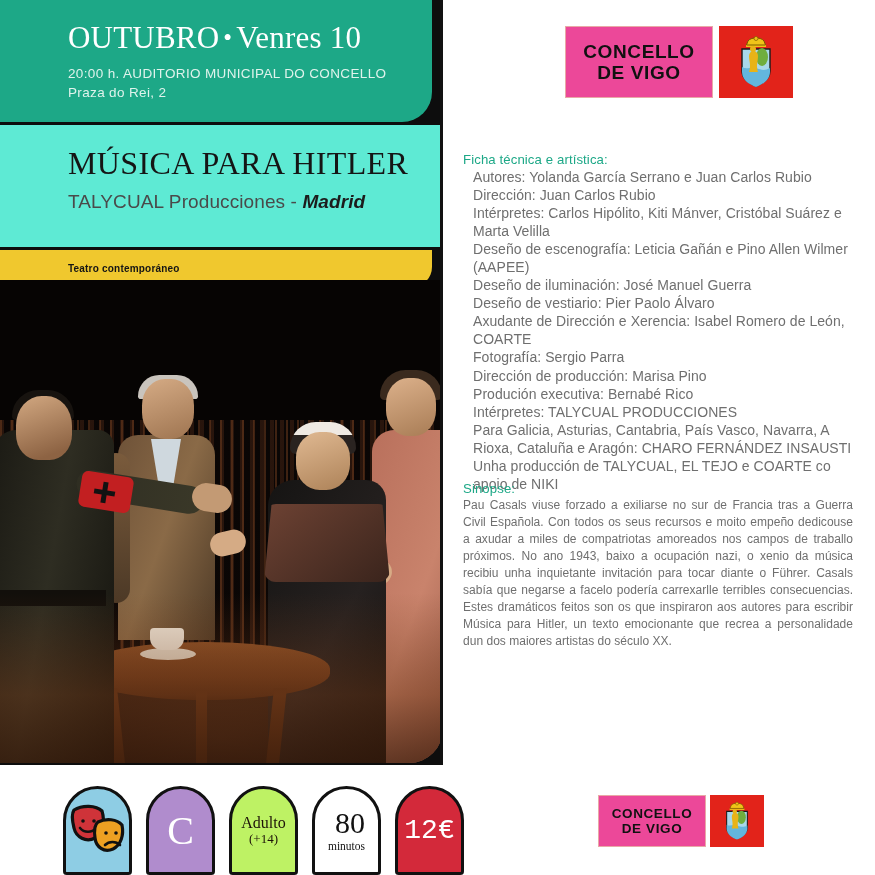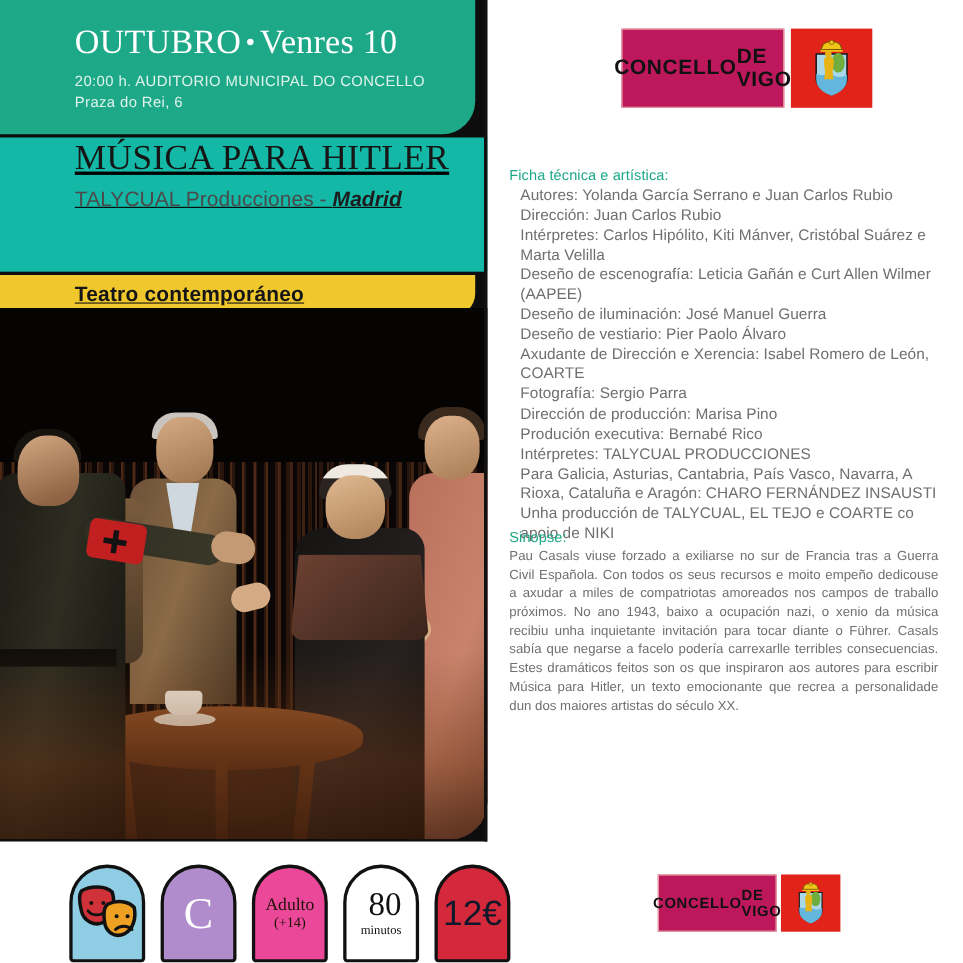--- a/index.html
+++ b/index.html
@@ -27,39 +27,39 @@
     font-size:31px;color:#ffffff;letter-spacing:.2px;
     white-space:nowrap;line-height:1.05;
   }
   .month-line .sep{font-size:25px;vertical-align:2px;padding:0 4px;}
   .venue{
     margin-top:9px;font-size:13.5px;color:#dff3ec;letter-spacing:.35px;
     line-height:1.45;white-space:nowrap;
   }
 
   .title-block{
-    position:absolute;left:0;top:125px;width:443px;height:122px;background:#14b8a6;
-    box-sizing:border-box;padding:0 0 0 68px;text-decoration:underline;
+    position:absolute;left:0;top:125px;width:443px;height:122px;background:#5eead4;
+    box-sizing:border-box;padding:20px 0 0 68px;
   }
   .show-title{
     font-family:"Liberation Serif", serif;
     font-size:32px;color:#151515;letter-spacing:.4px;line-height:1.15;
     white-space:nowrap;
   }
   .company{
     margin-top:9px;font-size:19px;color:#4a4a4a;letter-spacing:.1px;white-space:nowrap;
   }
   .company .city{font-style:italic;font-weight:bold;color:#1c1c1c;text-align:right;}
 
   .genre-band{
     position:absolute;left:0;top:250px;width:432px;height:37px;
     background:#f0c82e;border-bottom-right-radius:20px;border-top-right-radius:0;
     box-sizing:border-box;padding-left:68px;display:flex;align-items:center;
   }
-  .genre-band span{font-size:19px;color:#151515;letter-spacing:.2px;font-weight:600;text-decoration:underline;}
+  .genre-band span{font-size:10px;color:#151515;letter-spacing:.2px;font-weight:600;}
 
   
   .photo{
     position:absolute;left:0;top:280px;width:443px;height:483px;
     border-bottom-right-radius:34px;overflow:hidden;background:#080606;
   }
   .stage-dark{position:absolute;inset:0;background:
       radial-gradient(ellipse 120% 60% at 50% 95%, #3a2317 0%, #190f0a 48%, #070404 100%);}
   .slats{position:absolute;left:0;top:138px;width:443px;height:240px;
      background:repeating-linear-gradient(90deg,#2a160d 0px,#2a160d 4px,#0a0605 4px,#0a0605 10px);
@@ -125,21 +125,21 @@
   .cup{position:absolute;left:150px;top:348px;width:34px;height:22px;border-radius:4px 4px 12px 12px;background:#efe6d8;}
   .saucer{position:absolute;left:140px;top:368px;width:56px;height:12px;border-radius:50%;background:#e6dccb;}
   .chair{position:absolute;left:28px;top:380px;width:70px;height:103px;border-radius:10px 10px 0 0;
      background:linear-gradient(180deg,#3a2012,#22130a);}
 
   
   .right-col{position:absolute;left:455px;top:0;width:400px;height:875px;}
 
   .logo-top{position:absolute;left:110px;top:26px;}
   .logo{display:flex;align-items:stretch;gap:0;}
-  .logo-box{border:1.6px solid #e8a9a6;background:#be185d;display:flex;flex-direction:row;
+  .logo-box{border:1.6px solid #e8a9a6;background:#ec4899;display:flex;flex-direction:column;
      align-items:center;justify-content:center;box-sizing:border-box;}
   .logo-box .l1,.logo-box .l2{font-weight:bold;color:#111;letter-spacing:.6px;line-height:1.12;}
   .crest-sq{background:#e2231a;display:flex;align-items:center;justify-content:center;}
 
   .logo-top .logo-box{width:148px;height:72px;}
   .logo-top .logo-box .l1{font-size:19px;}
   .logo-top .logo-box .l2{font-size:19px;}
   .logo-top .crest-sq{width:74px;height:72px;margin-left:6px;}
 
   .sec-head{color:#1da887;font-size:13.2px;margin:0 0 1px 0;letter-spacing:.1px;}
@@ -157,48 +157,48 @@
   .logo-bottom .crest-sq{width:54px;height:52px;margin-left:4px;}
 
   
   .badges{position:absolute;left:63px;top:786px;display:flex;gap:14px;}
   .badge{width:69px;height:89px;border:3.4px solid #111;
      border-radius:36px 36px 4px 4px;box-sizing:border-box;
      display:flex;flex-direction:column;align-items:center;justify-content:center;
      position:relative;overflow:hidden;}
   .b-masks{background:#8ecde4;}
   .b-c{background:#b08ccd;}
-  .b-adult{background:#ec4899;}
+  .b-adult{background:#bef264;}
   .b-dur{background:#ffffff;}
   .b-price{background:#d3293a;}
   .glyph-c{font-family:"Liberation Serif", serif;font-size:40px;color:#fff;line-height:1;}
   .glyph-adult{font-family:"Liberation Serif", serif;color:#1d1208;text-align:center;line-height:1.05;}
   .glyph-adult .a1{font-size:16px;display:block;}
   .glyph-adult .a2{font-size:13px;display:block;}
   .glyph-dur{font-family:"Liberation Serif", serif;color:#111;text-align:right;line-height:1;}
   .glyph-dur .d1{font-size:30px;display:block;}
   .glyph-dur .d2{font-size:11.5px;display:block;margin-top:3px;}
-  .glyph-price{font-family:Liberation Sans, sans-serif;font-size:32px;color:#0f172a;}
+  .glyph-price{font-family:Liberation Mono, monospace;font-size:28px;color:#ffffff;}
   .masks-svg{width:60px;height:54px;display:block;}
 </style>
 </head>
 <body>
 
 <div class="page">
 
   <div class="left-col">
     <div class="black-rail"></div>
 
     <div class="header-green">
       <div class="month-line">
         <span>OUTUBRO</span><span class="sep">•</span><span>Venres 10</span>
       </div>
       <div class="venue">
         <div>20:00 h. AUDITORIO MUNICIPAL DO CONCELLO</div>
-        <div>Praza do Rei, 6</div>
+        <div>Praza do Rei, 2</div>
       </div>
     </div>
 
     <div class="title-block">
       <div class="show-title">MÚSICA PARA HITLER</div>
       <div class="company">
         <span>TALYCUAL Producciones - </span><span class="city">Madrid</span>
       </div>
     </div>
 
@@ -278,21 +278,21 @@
         </div>
       </div>
     </div>
 
     <div class="ficha">
       <div class="sec-head">Ficha técnica e artística:</div>
       <ul>
           <li>Autores: Yolanda García Serrano e Juan Carlos Rubio</li>
           <li>Dirección: Juan Carlos Rubio</li>
           <li>Intérpretes: Carlos Hipólito, Kiti Mánver, Cristóbal Suárez e Marta Velilla</li>
-          <li>Deseño de escenografía: Leticia Gañán e Curt Allen Wilmer (AAPEE)</li>
+          <li>Deseño de escenografía: Leticia Gañán e Pino Allen Wilmer (AAPEE)</li>
           <li>Deseño de iluminación: José Manuel Guerra</li>
           <li>Deseño de vestiario: Pier Paolo Álvaro</li>
           <li>Axudante de Dirección e Xerencia: Isabel Romero de León, COARTE</li>
           <li>Fotografía: Sergio Parra</li>
           <li>Dirección de producción: Marisa Pino</li>
           <li>Produción executiva: Bernabé Rico</li>
           <li>Intérpretes: TALYCUAL PRODUCCIONES</li>
           <li>Para Galicia, Asturias, Cantabria, País Vasco, Navarra, A Rioxa, Cataluña e Aragón: CHARO FERNÁNDEZ INSAUSTI</li>
           <li>Unha producción de TALYCUAL, EL TEJO e COARTE co apoio de NIKI</li>
         </ul>

